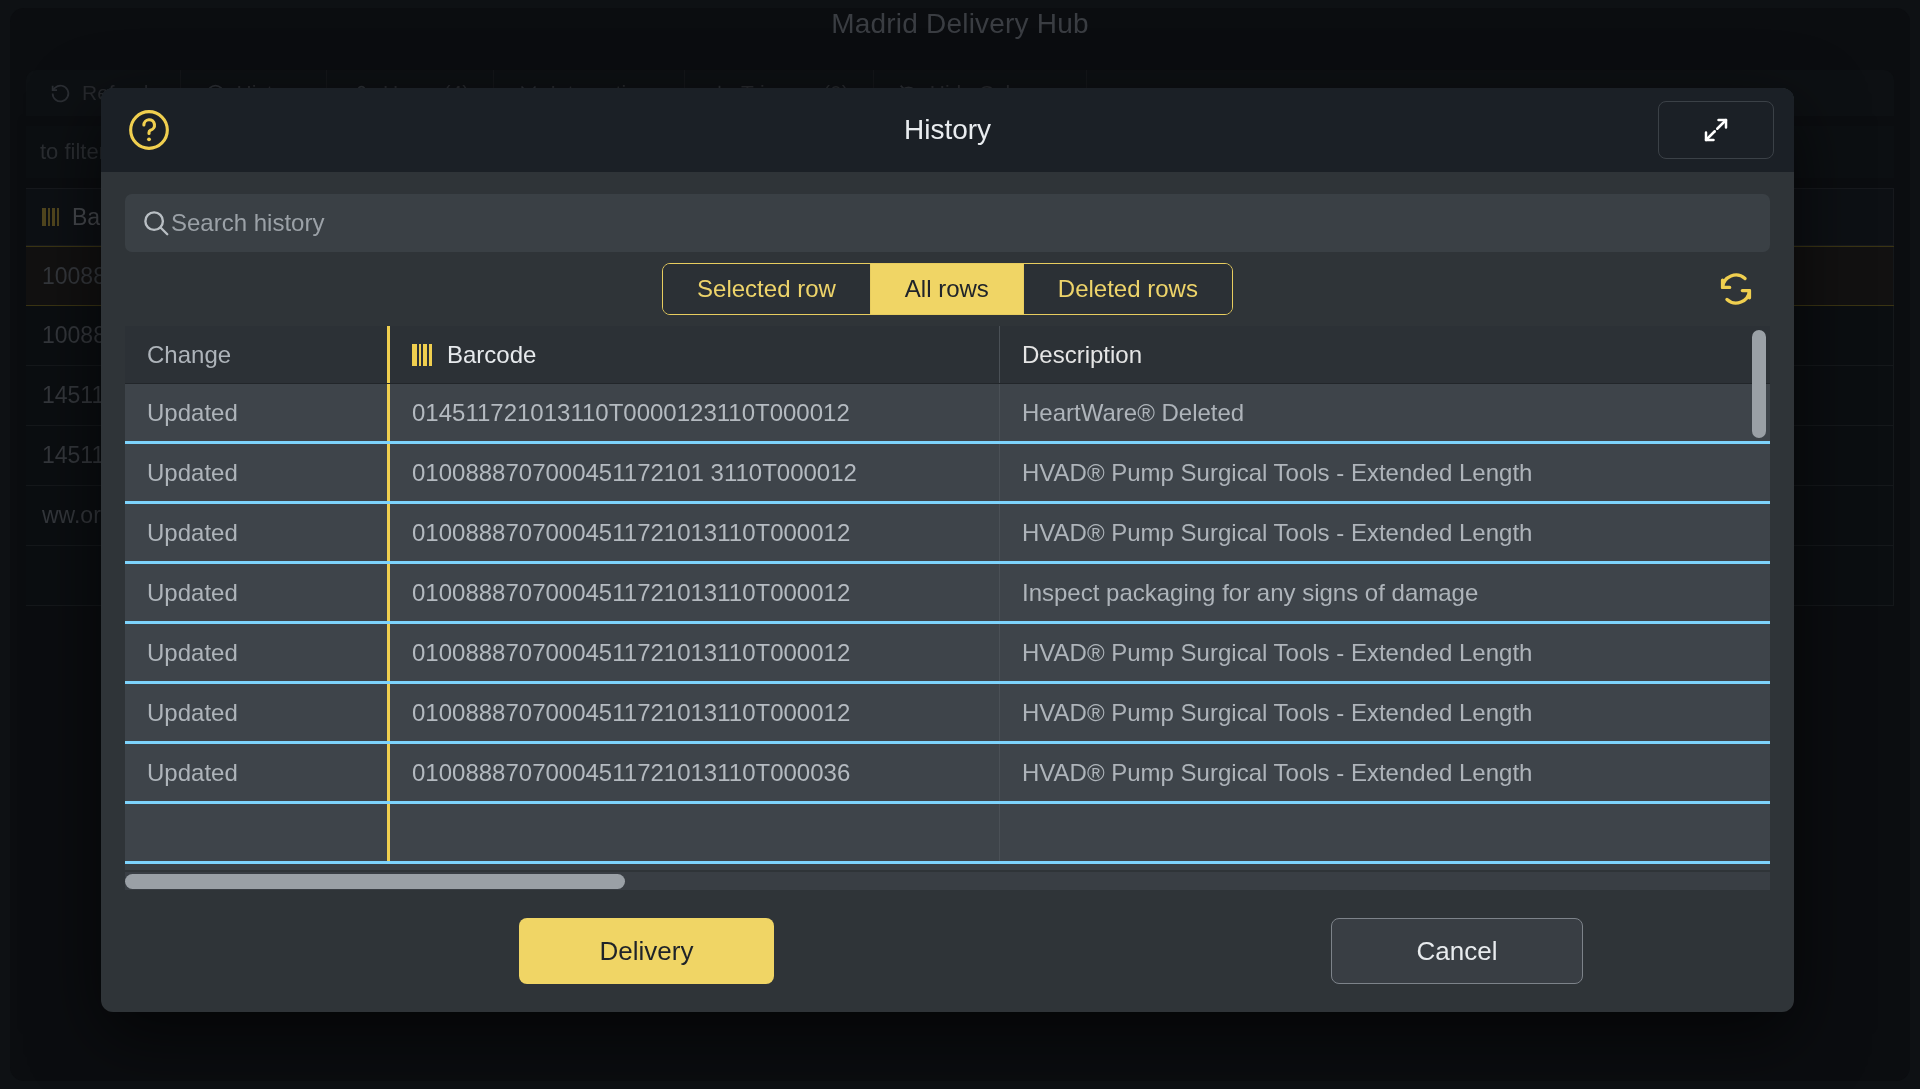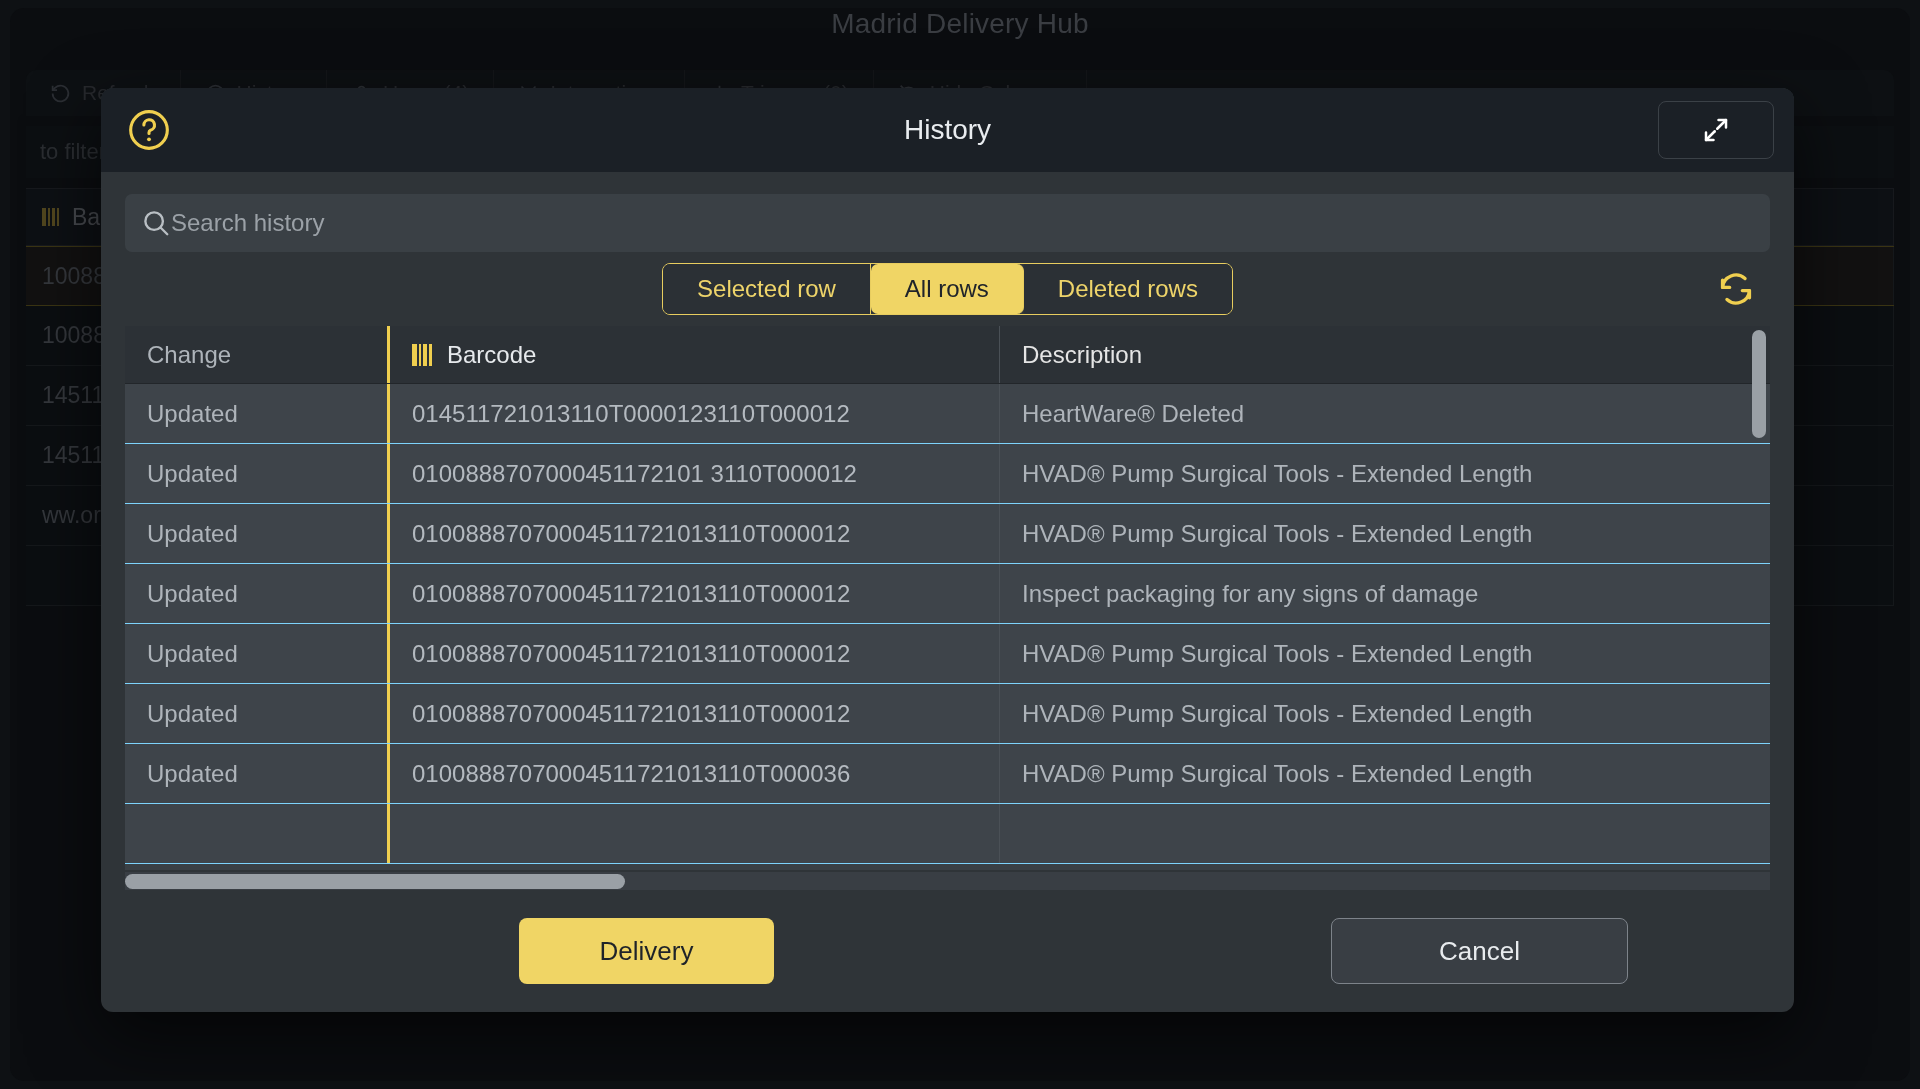--- a/index.html
+++ b/index.html
@@ -250,21 +250,21 @@
     align-items: center;
     justify-content: center;
     font-size: 24px;
     background: #2b3035;
     color: #eed46a;
     cursor: pointer;
     border-right: 1px solid #e8cd5f;
     white-space: nowrap;
   }
   .seg:last-child { border-right: none; }
-  .seg.active { background: #f0d565; color: #20242a; border-radius: 7px; }
+  .seg.active { background: #f0d565; color: #20242a; }
 
   #seg-refresh {
     position: absolute;
     right: 8px;
     top: 50%;
     transform: translateY(-50%);
     width: 52px; height: 52px;
     display: flex; align-items: center; justify-content: center;
     cursor: pointer;
     border-radius: 7px;
@@ -319,21 +319,21 @@
     flex: 0 0 auto;
   }
   .barcode-ico i { background: #f0cf4f; display: block; }
   .barcode-ico i:nth-child(1) { width: 5px; }
   .barcode-ico i:nth-child(2) { width: 2px; }
   .barcode-ico i:nth-child(3) { width: 4px; }
   .barcode-ico i:nth-child(4) { width: 3px; }
 
   .h-body-row {
     background: #3e444a;
-    border-bottom: 1px solid #7dd3fc;
+    border-bottom: 3px solid #7dd3fc;
   }
   .h-body-row .h-cell { color: #aeb4ba; }
   .h-body-row .c-barcode { color: #b4bac0; }
   .h-body-row .c-desc { color: #aeb4ba; }
 
   #v-scroll {
     position: absolute;
     top: 0; right: 4px;
     width: 14px;
     bottom: 20px;
@@ -379,21 +379,21 @@
     color: #1f2329;
     border: none;
     border-radius: 8px;
     font-size: 26px;
     font-family: "Liberation Sans", sans-serif;
     cursor: pointer;
   }
   #cancel-btn {
     position: absolute;
     left: 1230px;
-    width: 297px;
+    width: 252px;
     height: 66px;
     background: #393e44;
     color: #e8ebee;
     border: 1px solid #7d838a;
     border-radius: 8px;
     font-size: 26px;
     font-family: "Liberation Sans", sans-serif;
     cursor: pointer;
   }
 </style>

